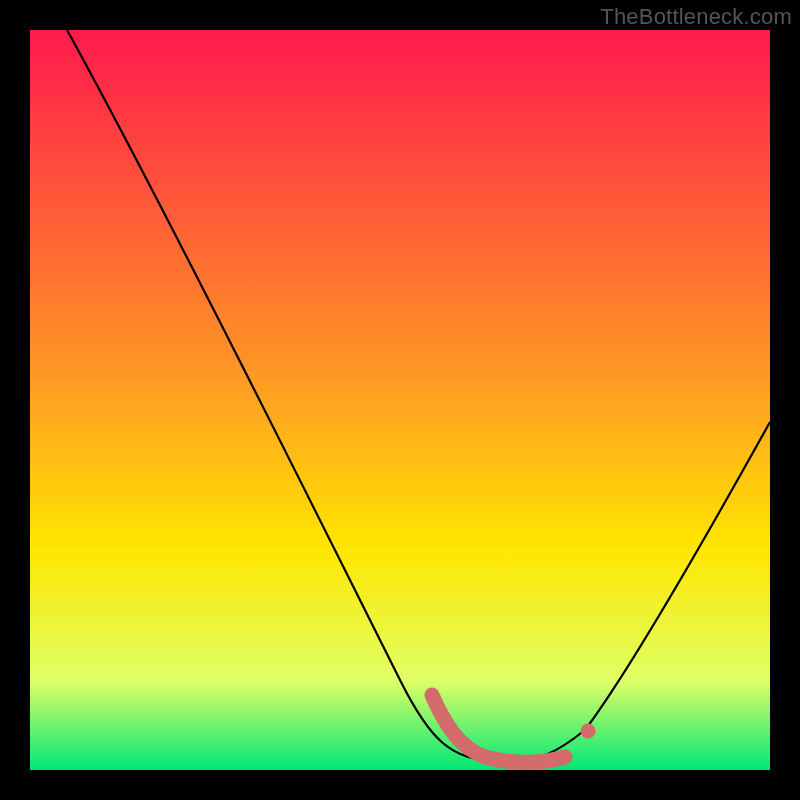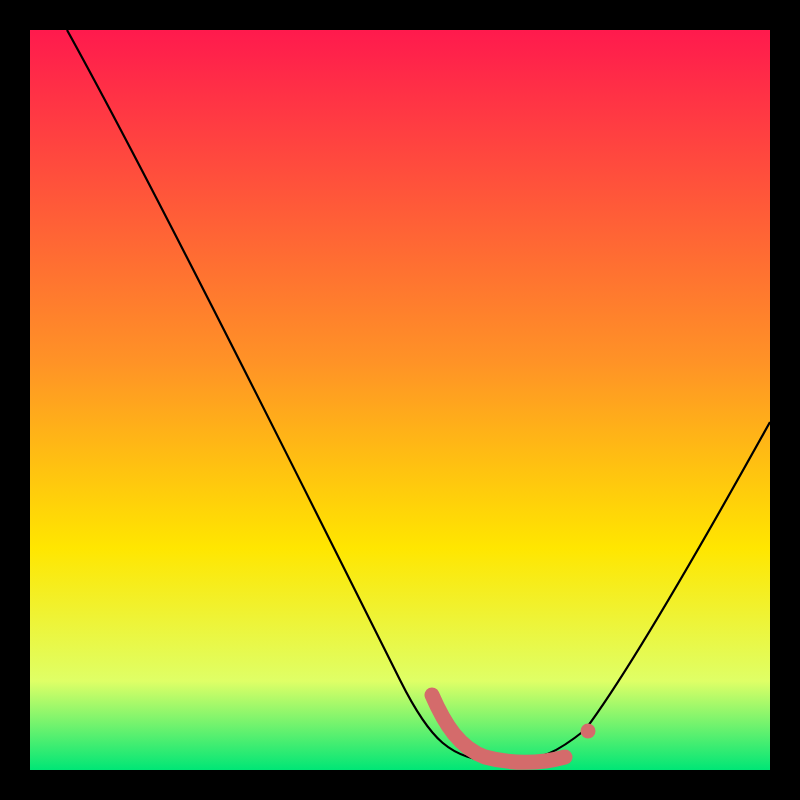--- a/index.html
+++ b/index.html
@@ -37,20 +37,21 @@
   .plot svg {
     display: block;
     width: 740px;
     height: 740px;
   }
 </style>
 </head>
 <body>
 
 <div class="frame">
+  <div class="watermark">TheBottleneck.com</div>
 
   <div class="plot">
     <svg viewBox="0 0 740 740">
       <defs>
         <linearGradient id="bg-grad" x1="0" y1="0" x2="0" y2="1">
           <stop id="g0" offset="0%" stop-color="#ff1a4d"></stop>
           <stop id="g1" offset="45%" stop-color="#ff9326"></stop>
           <stop id="g2" offset="70%" stop-color="#ffe600"></stop>
           <stop id="g3" offset="88%" stop-color="#dfff66"></stop>
           <stop id="g4" offset="100%" stop-color="#00e676"></stop>

